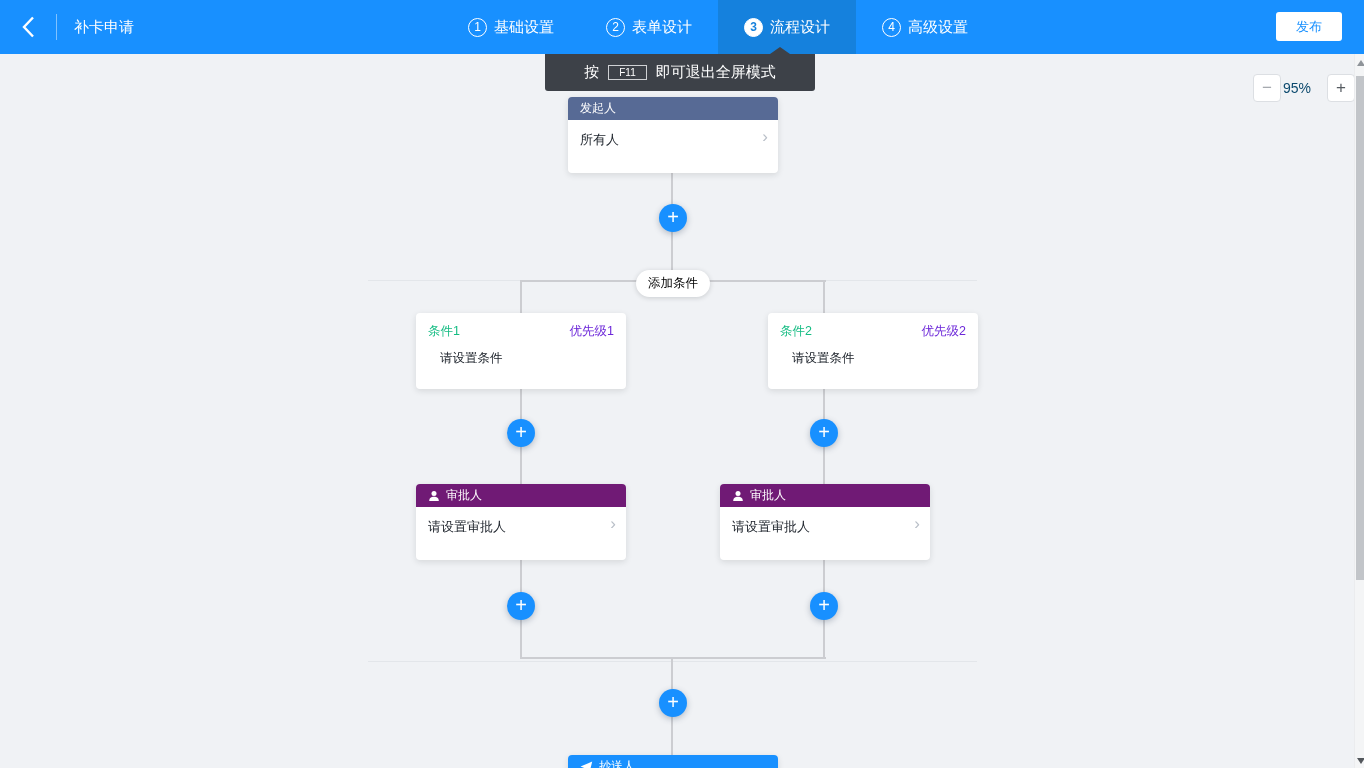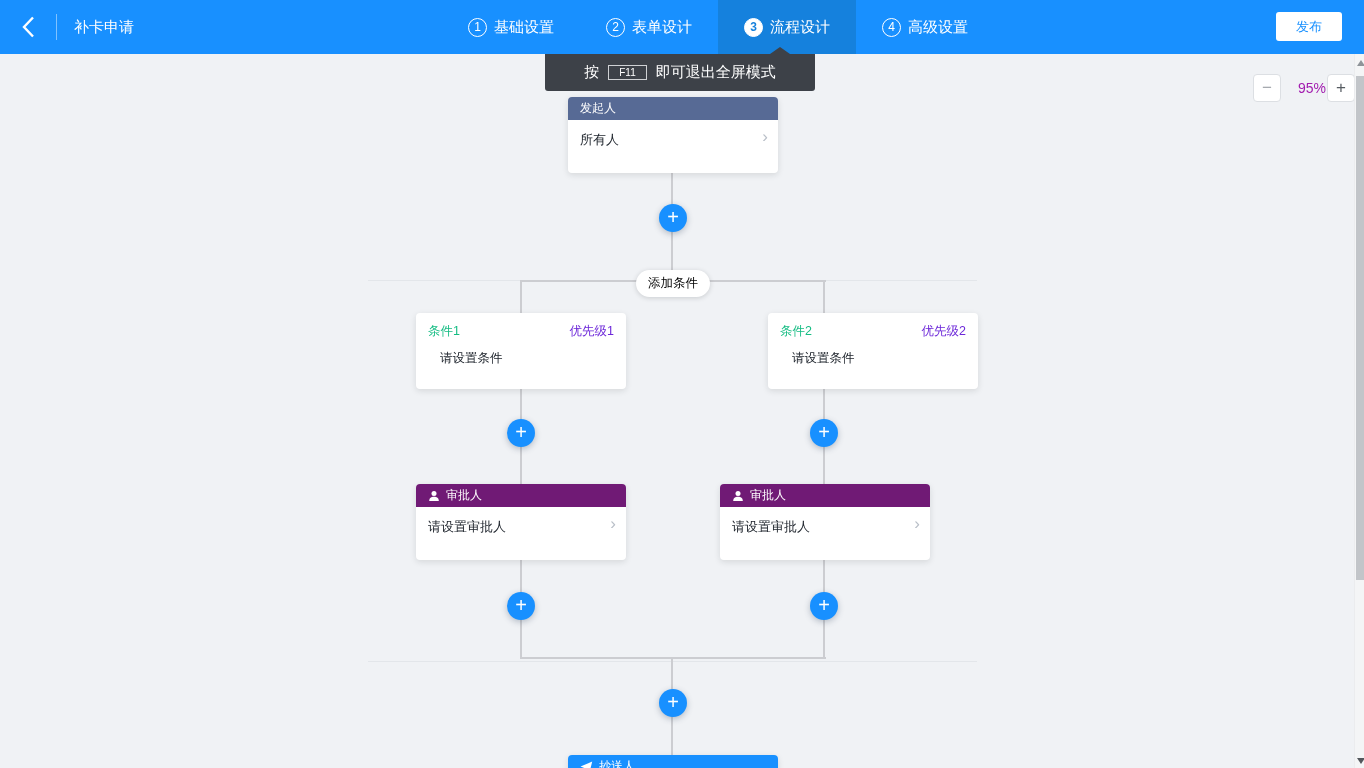--- a/index.html
+++ b/index.html
@@ -72,21 +72,21 @@
     justify-content:center; font-size:12.5px; color:#000000; cursor:pointer;
     box-shadow:0 1px 5px rgba(25,31,37,.18); z-index:3; }
 
   
   .zoom-btn { position:absolute; width:28px; height:28px; background:#fff;
     border:1px solid #dcdfe3; border-radius:4px; display:flex; align-items:center;
     justify-content:center; font-size:17px; cursor:pointer; }
   .zoom-minus { left:1253px; top:20px; color:#a3a7ac; }
   .zoom-plus { left:1327px; top:20px; color:#565b61; }
   .zoom-value { position:absolute; left:1283px; top:20px; width:43px; height:28px;
-    line-height:28px; text-align:right; font-size:14px; color:#a21caf; }
+    line-height:28px; text-align:left; font-size:14px; color:#0c4a6e; }
 
   
   .scrollbar { position:absolute; right:0; top:54px; width:10px; height:714px;
     background:#f4f5f6; border-left:1px solid #ebecee; z-index:7; }
   .sb-thumb { position:absolute; left:1px; top:22px; width:8px; height:504px;
     background:#c2c5c9; cursor:pointer; }
   .sb-arrow { position:absolute; left:1px; width:8px; height:8px; cursor:pointer; }
   .sb-up { top:6px; border-left:4px solid transparent; border-right:4px solid transparent;
     border-bottom:6px solid #8f9499; width:0; height:0; margin-left:1px; }
   .sb-down { bottom:4px; border-left:4px solid transparent; border-right:4px solid transparent;

